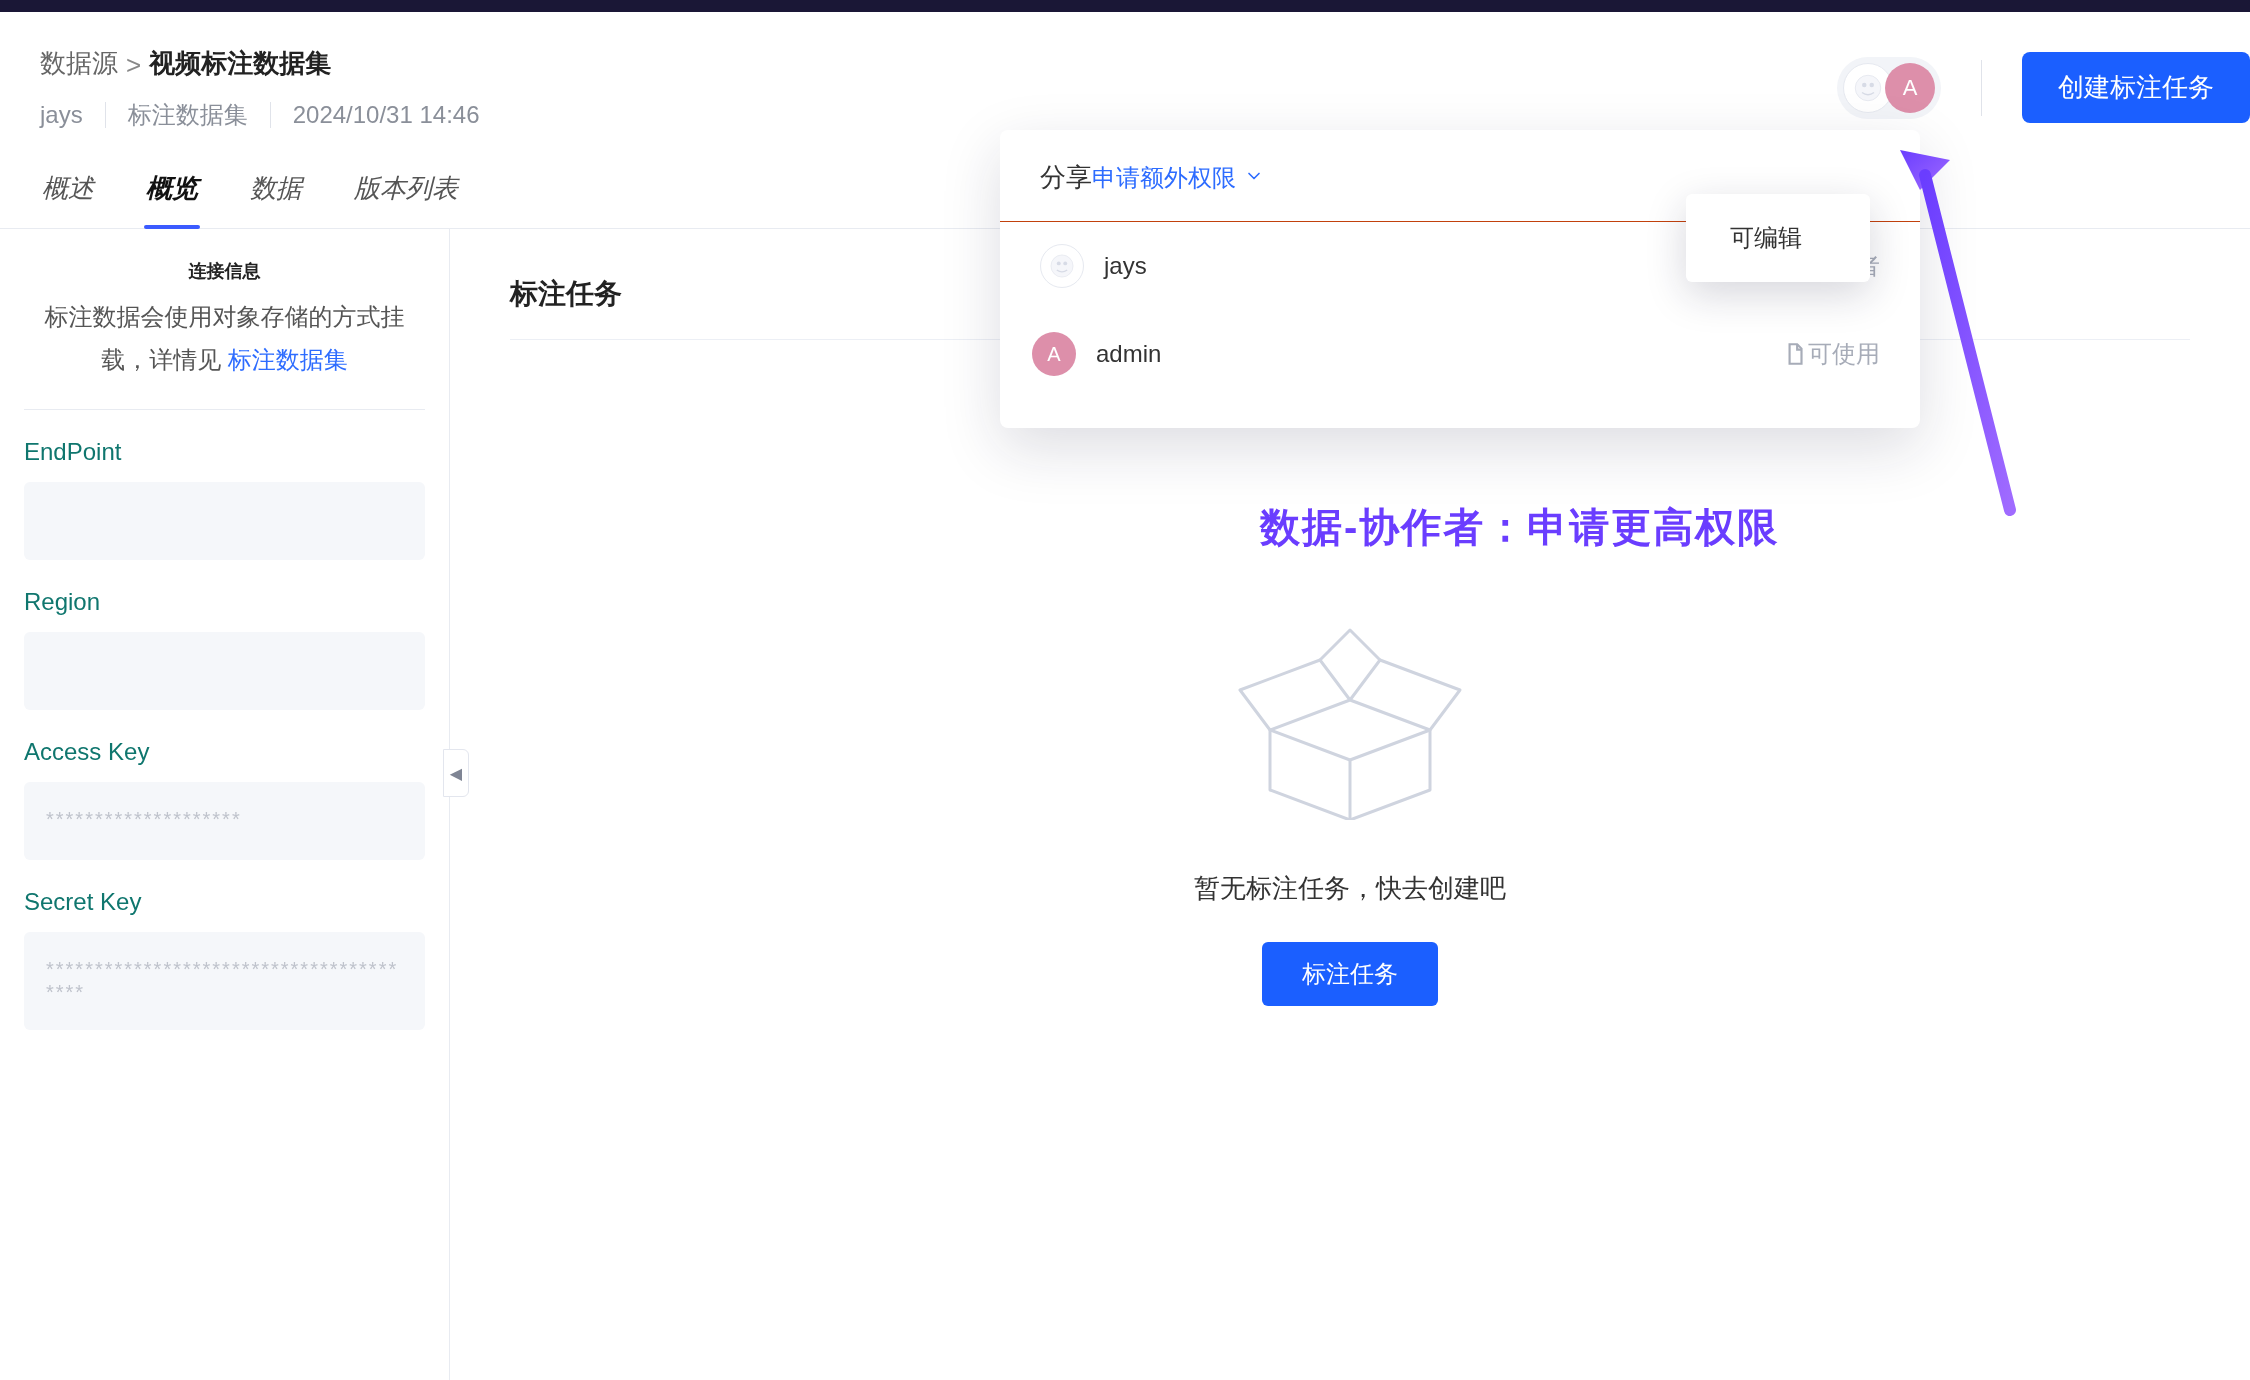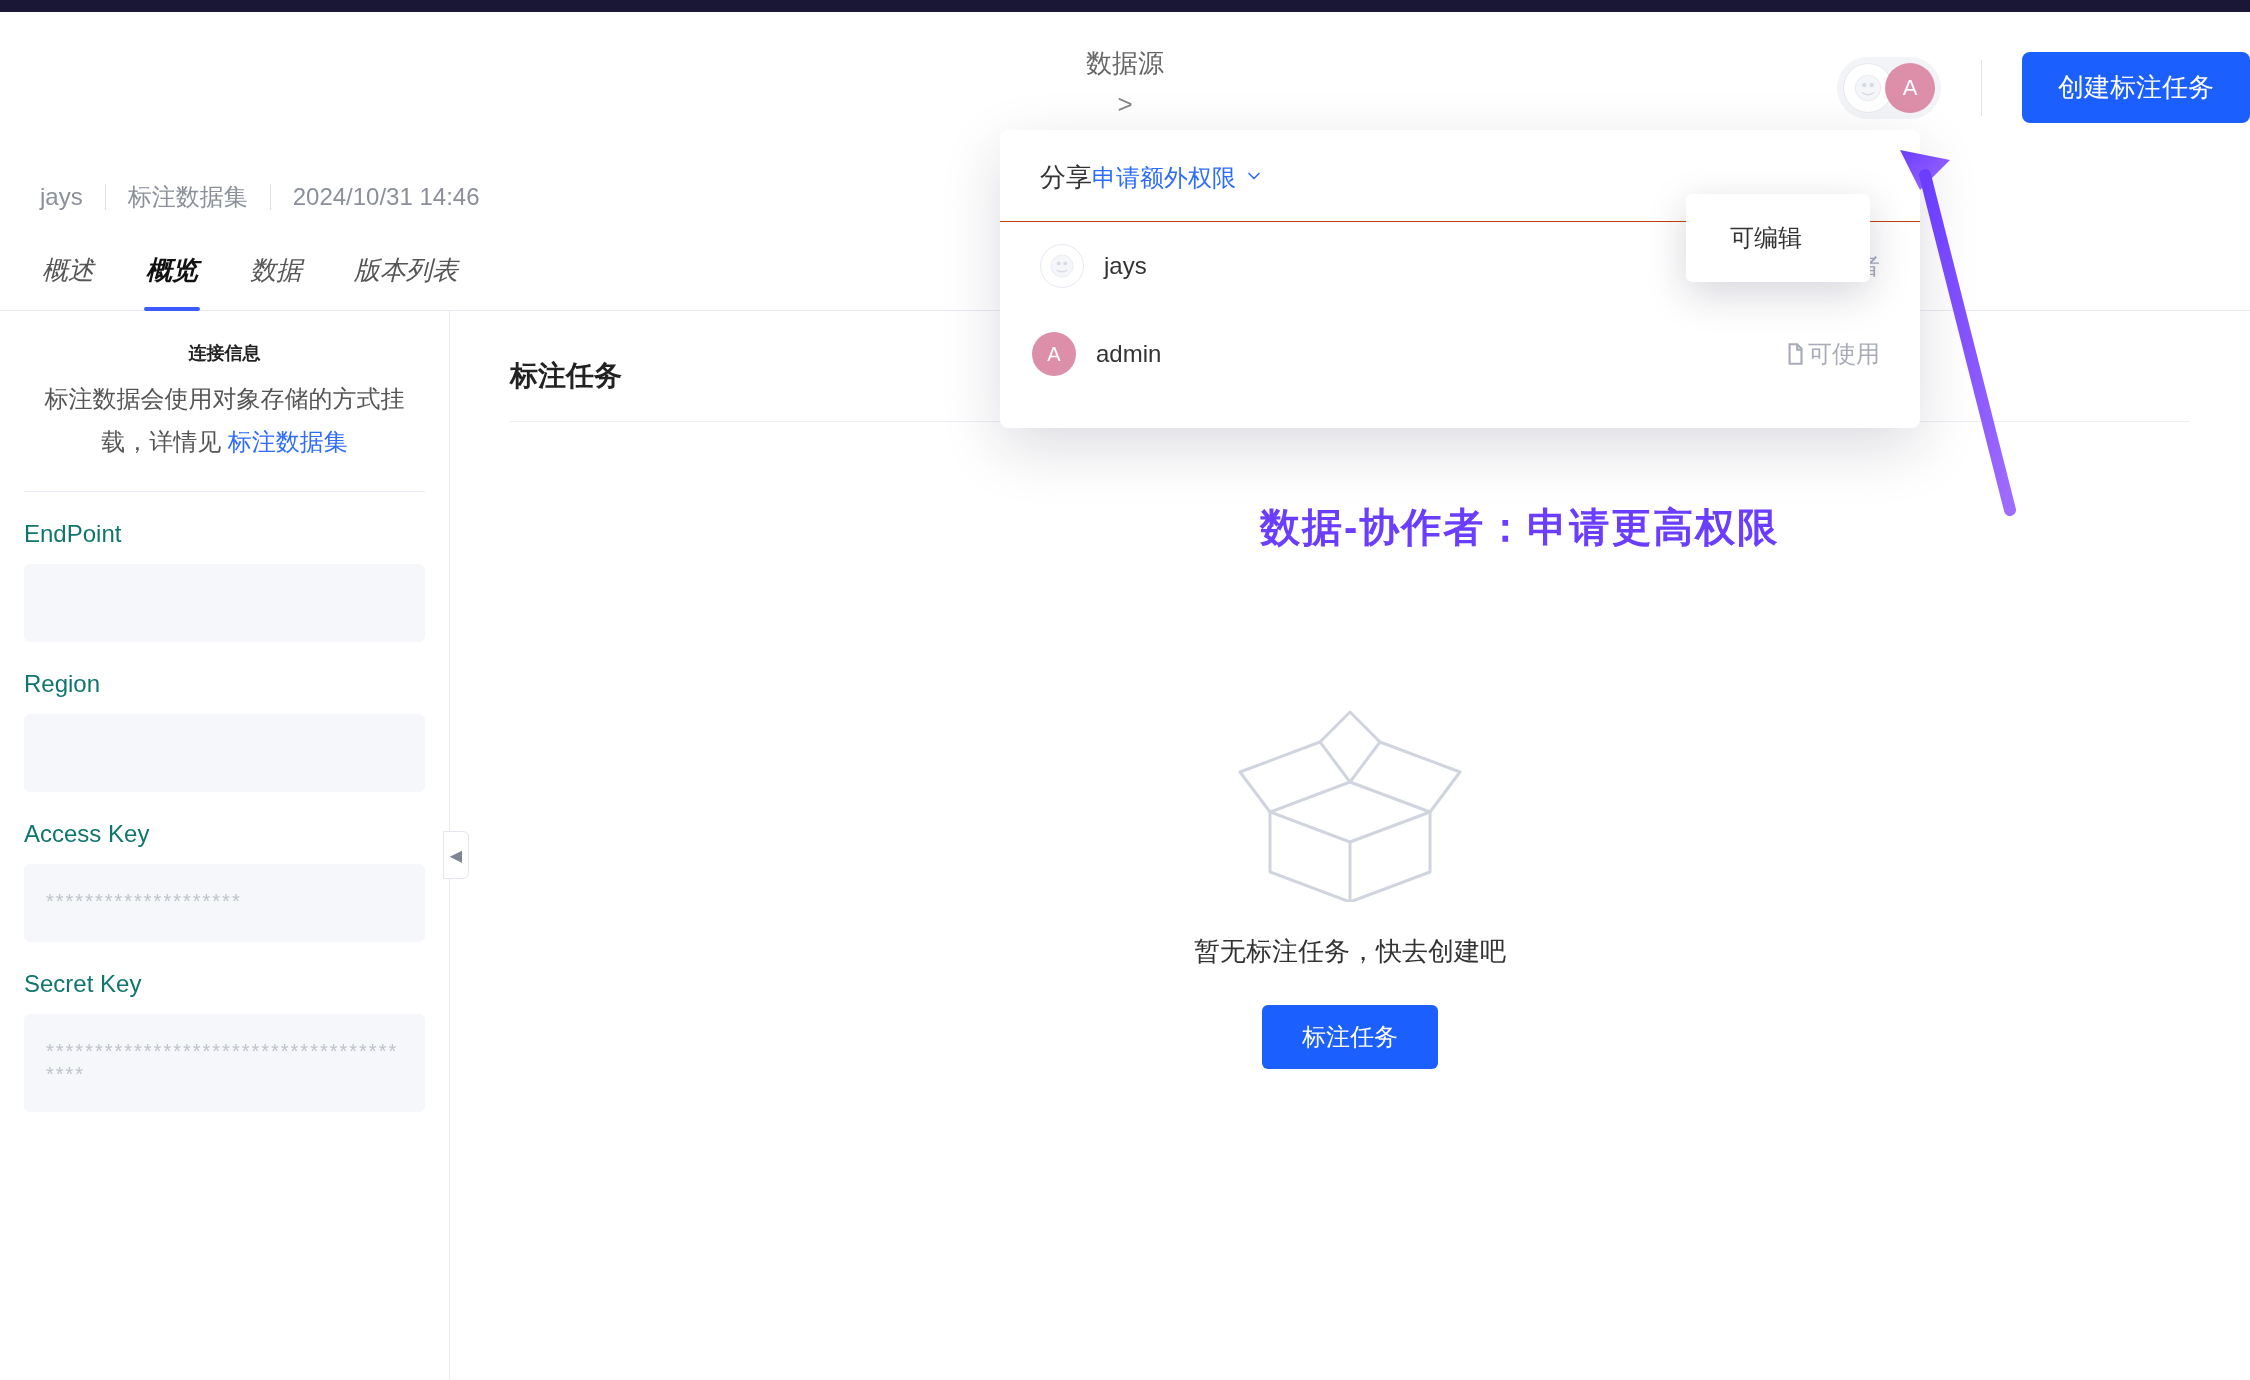--- a/index.html
+++ b/index.html
@@ -4,21 +4,21 @@
 <style>
   * { box-sizing: border-box; margin: 0; padding: 0; }
   html, body { width: 2250px; height: 1380px; font-family: -apple-system, "PingFang SC", "Helvetica Neue", Arial, sans-serif; background: #fff; color: #333; }
   body { position: relative; }
 
   
   .topbar { height: 12px; background: #1a1736; }
 
   
   .page-head { padding: 34px 40px 0 40px; position: relative; }
-  .breadcrumb { font-size: 26px; color: #555; display: flex; align-items: center; gap: 8px; flex-direction: column; }
+  .breadcrumb { font-size: 26px; color: #555; display: flex; align-items: flex-end; gap: 8px; }
   .breadcrumb .crumb-root { color: #666; }
   .breadcrumb .crumb-sep { color: #888; }
   .breadcrumb .crumb-current { font-weight: 700; color: #222; }
   .meta-line { margin-top: 18px; font-size: 24px; color: #8a8f99; display: flex; align-items: center; gap: 22px; }
   .meta-sep { width: 1px; height: 26px; background: #e0e3ea; }
 
   
   .head-right { position: absolute; right: 0; top: 40px; display: flex; align-items: center; gap: 40px; }
   .avatar-pill { display: flex; align-items: center; background: #f2f4f8; border-radius: 999px; padding: 6px; }
   .avatar { width: 50px; height: 50px; border-radius: 50%; display: flex; align-items: center; justify-content: center; font-size: 22px; color: #fff; font-weight: 500; }
@@ -44,21 +44,21 @@
   .field-label { font-size: 24px; color: #0f766e; margin-bottom: 16px; }
   .field-box   { background: #f5f7fa; border-radius: 6px; padding: 26px 22px; min-height: 78px; color: #bfc3cc; font-size: 20px; letter-spacing: 2px; word-break: break-all; }
   .collapse-handle { position: absolute; right: -20px; top: 520px; width: 26px; height: 48px; background: #fff; border: 1px solid #e3e6ee; border-radius: 0 6px 6px 0; display: flex; align-items: center; justify-content: center; color: #7f8594; font-size: 16px; cursor: pointer; }
 
   .main { flex: 1; padding: 46px 60px; position: relative; }
   .section-title { font-size: 28px; font-weight: 600; color: #222; padding-bottom: 26px; border-bottom: 1px solid #eceff5; }
 
   
   .empty { display: flex; flex-direction: column; align-items: center; margin-top: 280px; }
   .empty svg { width: 280px; height: 200px; }
-  .empty-text { margin-top: 28px; font-size: 26px; color: #333; }
+  .empty-text { margin-top: 47px; font-size: 26px; color: #333; }
   .empty-btn  { margin-top: 36px; background: #1b5fff; color: #fff; border: none; border-radius: 6px; padding: 16px 40px; font-size: 24px; cursor: pointer; }
 
   
   .share-pop { position: absolute; top: 130px; left: 1000px; width: 920px; background: #fff; border-radius: 8px; box-shadow: 0 20px 60px rgba(25,30,60,.15); z-index: 20; }
   .share-head { display: flex; align-items: center; justify-content: flex-start; padding: 30px 40px 26px 40px; border-bottom: 1px solid #c2410c; }
   .share-title { font-size: 26px; color: #333; }
   .share-apply { font-size: 24px; color: #2d6cff; cursor: pointer; display: inline-flex; align-items: center; gap: 8px; }
   .share-apply svg { width: 20px; height: 20px; }
   .share-row { display: flex; align-items: center; justify-content: space-between; padding: 22px 40px; }
   .share-user { display: flex; align-items: center; gap: 20px; font-size: 24px; color: #333; }

